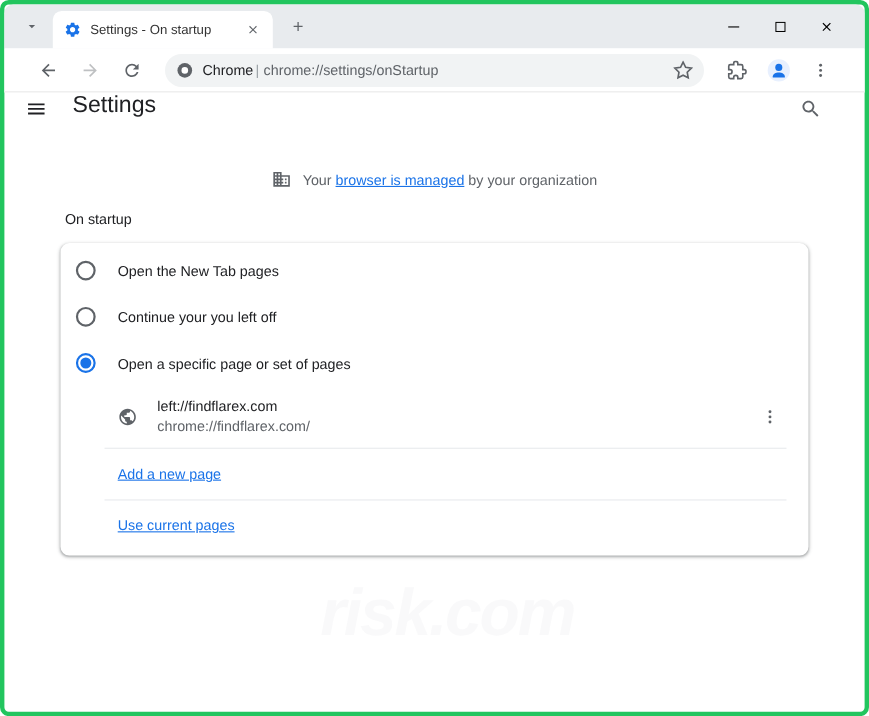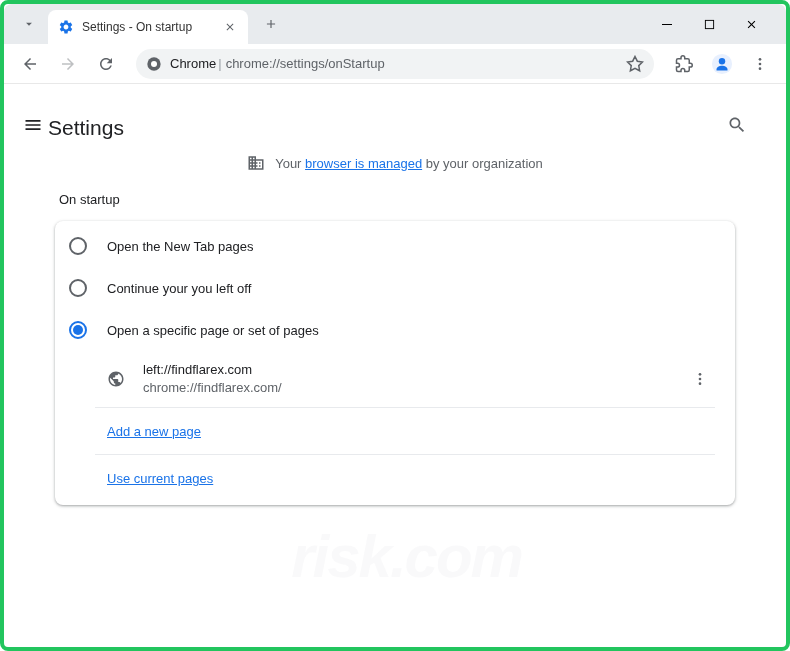--- a/index.html
+++ b/index.html
@@ -11,31 +11,31 @@
     .tab-dropdown { width: 30px; height: 28px; margin-left: 10px; display: flex; align-items: center; justify-content: center; border-radius: 6px; }
     .tab-dropdown svg { width: 14px; height: 14px; }
     .browser-tab { background: #fff; height: 34px; margin-left: 4px; margin-top: 6px; border-radius: 8px 8px 0 0; display: flex; align-items: center; padding: 0 10px; min-width: 200px; gap: 8px; }
     .tab-favicon { width: 16px; height: 16px; }
     .tab-title { font-size: 12px; color: #333; flex: 1; }
     .tab-close { width: 16px; height: 16px; display: flex; align-items: center; justify-content: center; }
     .new-tab { width: 30px; height: 30px; margin-left: 8px; display: flex; align-items: center; justify-content: center; }
     .window-controls { margin-left: auto; display: flex; gap: 12px; padding-right: 20px; }
     .win-btn { width: 30px; height: 30px; display: flex; align-items: center; justify-content: center; }
     
-    .toolbar { height: 40px; background: #fff; display: flex; align-items: center; padding: 0 10px; gap: 6px; border-bottom: 1px solid #e8e8e8; }
+    .toolbar { height: 40px; background: #fff; display: flex; align-items: center; padding: 0 24px; gap: 6px; border-bottom: 1px solid #e8e8e8; }
     .nav-btn { width: 32px; height: 32px; display: flex; align-items: center; justify-content: center; border-radius: 50%; }
     .nav-btn svg { width: 18px; height: 18px; }
     .addr-bar { flex: 1; height: 30px; background: #f1f3f4; border-radius: 15px; display: flex; align-items: center; padding: 0 10px; margin: 0 8px; gap: 8px; }
     .addr-label { font-size: 13px; color: #202124; font-weight: 500; }
     .addr-sep { color: #9aa0a6; font-size: 13px; margin: 0 -4px 0 -6px; }
     .addr-url { font-size: 13px; color: #5f6368; flex: 1; }
     .addr-star { margin-left: auto; }
     .tbtn { width: 32px; height: 32px; display: flex; align-items: center; justify-content: center; }
     
-    .settings-header { height: 56px; display: flex; align-items: flex-end; padding: 0 14px; }
+    .settings-header { height: 56px; display: flex; align-items: flex-start; padding: 0 14px; gap: 18px; }
     .menu-btn { width: 30px; height: 30px; display: flex; align-items: center; justify-content: center; }
     .page-title { font-size: 21px; color: #202124; font-weight: 500; }
     .search-btn { margin-left: auto; width: 30px; height: 30px; display: flex; align-items: center; justify-content: center; margin-right: 20px; }
     
     .content { flex: 1; overflow: auto; }
     .banner { display: flex; align-items: center; justify-content: center; gap: 10px; padding: 14px 16px; font-size: 13px; color: #5f6368; }
     .banner a { color: #1a73e8; text-decoration: underline; }
     
     .section { max-width: 680px; margin: 0 auto; }
     .section-title { font-size: 13px; color: #202124; padding: 6px 4px 14px; font-weight: 500; }

